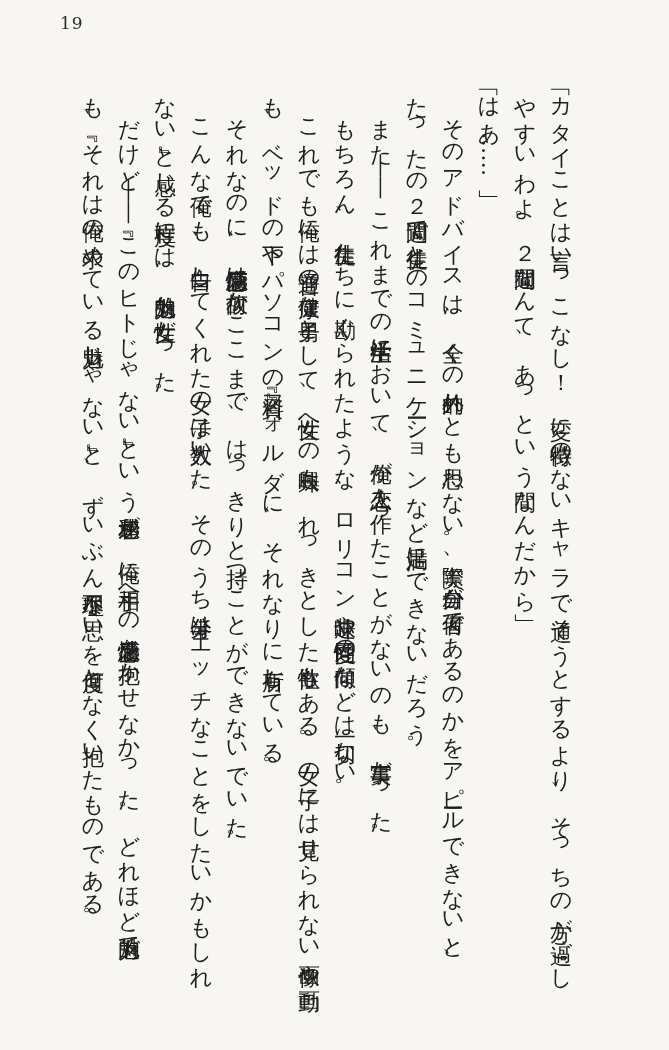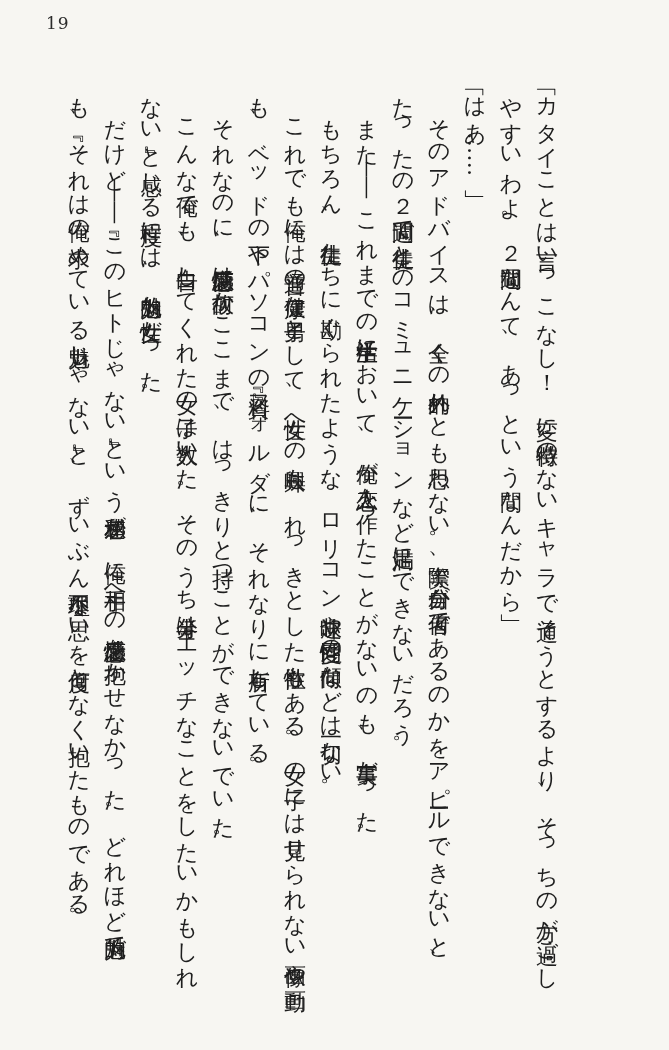--- a/index.html
+++ b/index.html
@@ -15,20 +15,21 @@
     height: 1050px;
     overflow: hidden;
     background: var(--paper);
     font-family: "DejaVu Serif", "Liberation Serif", serif;
   }
   .page {
     position: relative;
     width: 603px;
     height: 1050px;
     background: var(--paper);
+    margin-left: 14px;
   }
   .page-number {
     position: absolute;
     top: 13px;
     left: 46px;
     font-size: 17px;
     color: #2b2b2b;
     letter-spacing: 1px;
     font-family: "DejaVu Serif", "Liberation Serif", serif;
   }

